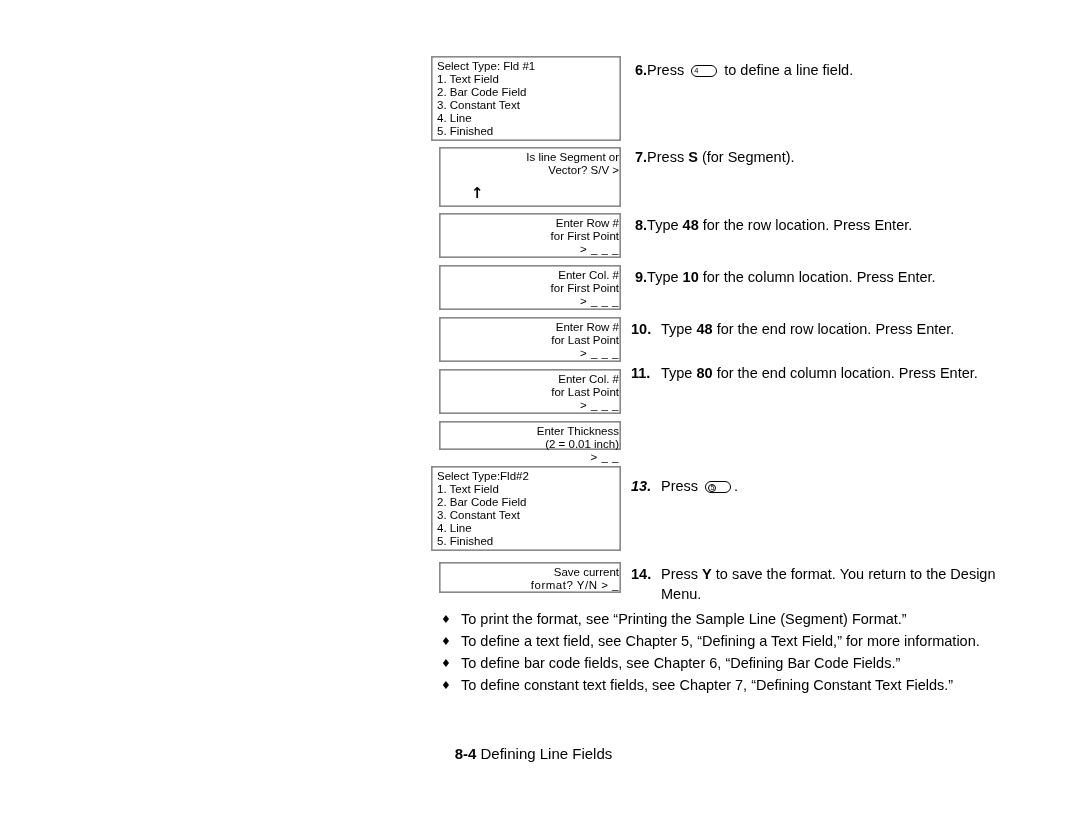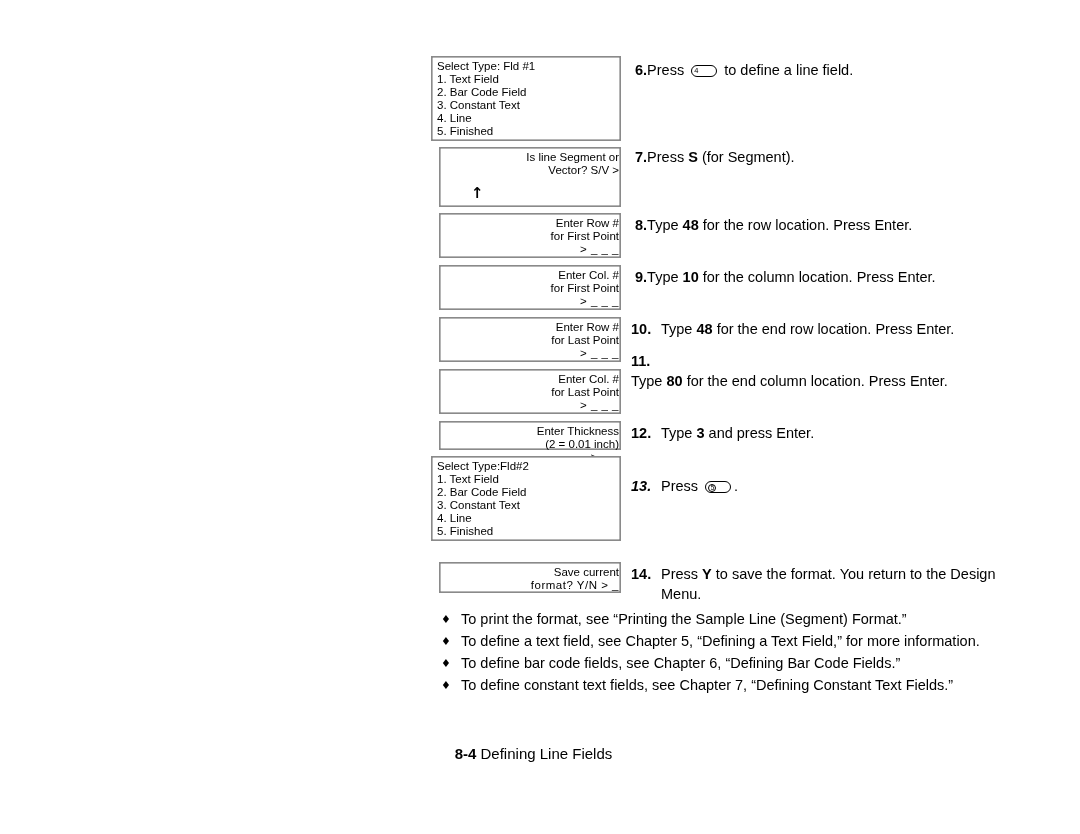--- a/index.html
+++ b/index.html
@@ -177,21 +177,21 @@
     <div class="ln">for Last Point</div>
     <div class="ln cursorline">&gt; _ _ _</div>
   </div>
 
   <div class="lcd narrow centered" style="top:421px; height:29px;">
     <div class="ln">Enter Thickness</div>
     <div class="ln">(2 = 0.01 inch)</div>
     <div class="ln cursorline">&gt; _ _</div>
   </div>
 
-  <div class="lcd wide menu" style="top:456px; height:85px;">
+  <div class="lcd wide menu" style="top:466px; height:85px;">
     <div class="ln">Select Type:Fld#2</div>
     <div class="ln">1. Text Field</div>
     <div class="ln">2. Bar Code Field</div>
     <div class="ln">3. Constant Text</div>
     <div class="ln">4. Line</div>
     <div class="ln">5. Finished</div>
   </div>
 
   <div class="lcd narrow centered" style="top:562px; height:31px;">
     <div class="ln">Save current</div>
@@ -226,33 +226,27 @@
     </span>
   </div>
 
   <div class="step" style="left:631px; top:320px; width:404px;">
     <span class="num" style="width:30px;">10.</span>
     <span class="body">
       <span>Type </span><b>48</b><span> for the end row location.  Press Enter.</span>
     </span>
   </div>
 
-  <div class="step" style="left:631px; top:352px; width:390px;flex-direction:column;">
+  <div class="step" style="left:631px; top:364px; width:390px;">
     <span class="num" style="width:30px;">11.</span>
     <span class="body">
       <span>Type </span><b>80</b><span> for the end column location.  Press Enter.</span>
     </span>
   </div>
 
-  <div class="step" style="left:631px; top:424px; width:404px;">
-    <span class="num" style="width:30px;">12.</span>
-    <span class="body">
-      <span>Type </span><b>3</b><span> and press Enter.</span>
-    </span>
-  </div>
 
   <div class="step" style="left:631px; top:477px; width:404px;">
     <span class="num" style="width:30px;font-style:italic;">13.</span>
     <span class="body">
       <span>Press </span><span class="keycap"><span class="kring">
             <span>5</span>
           </span></span><span>.</span>
     </span>
   </div>
 

